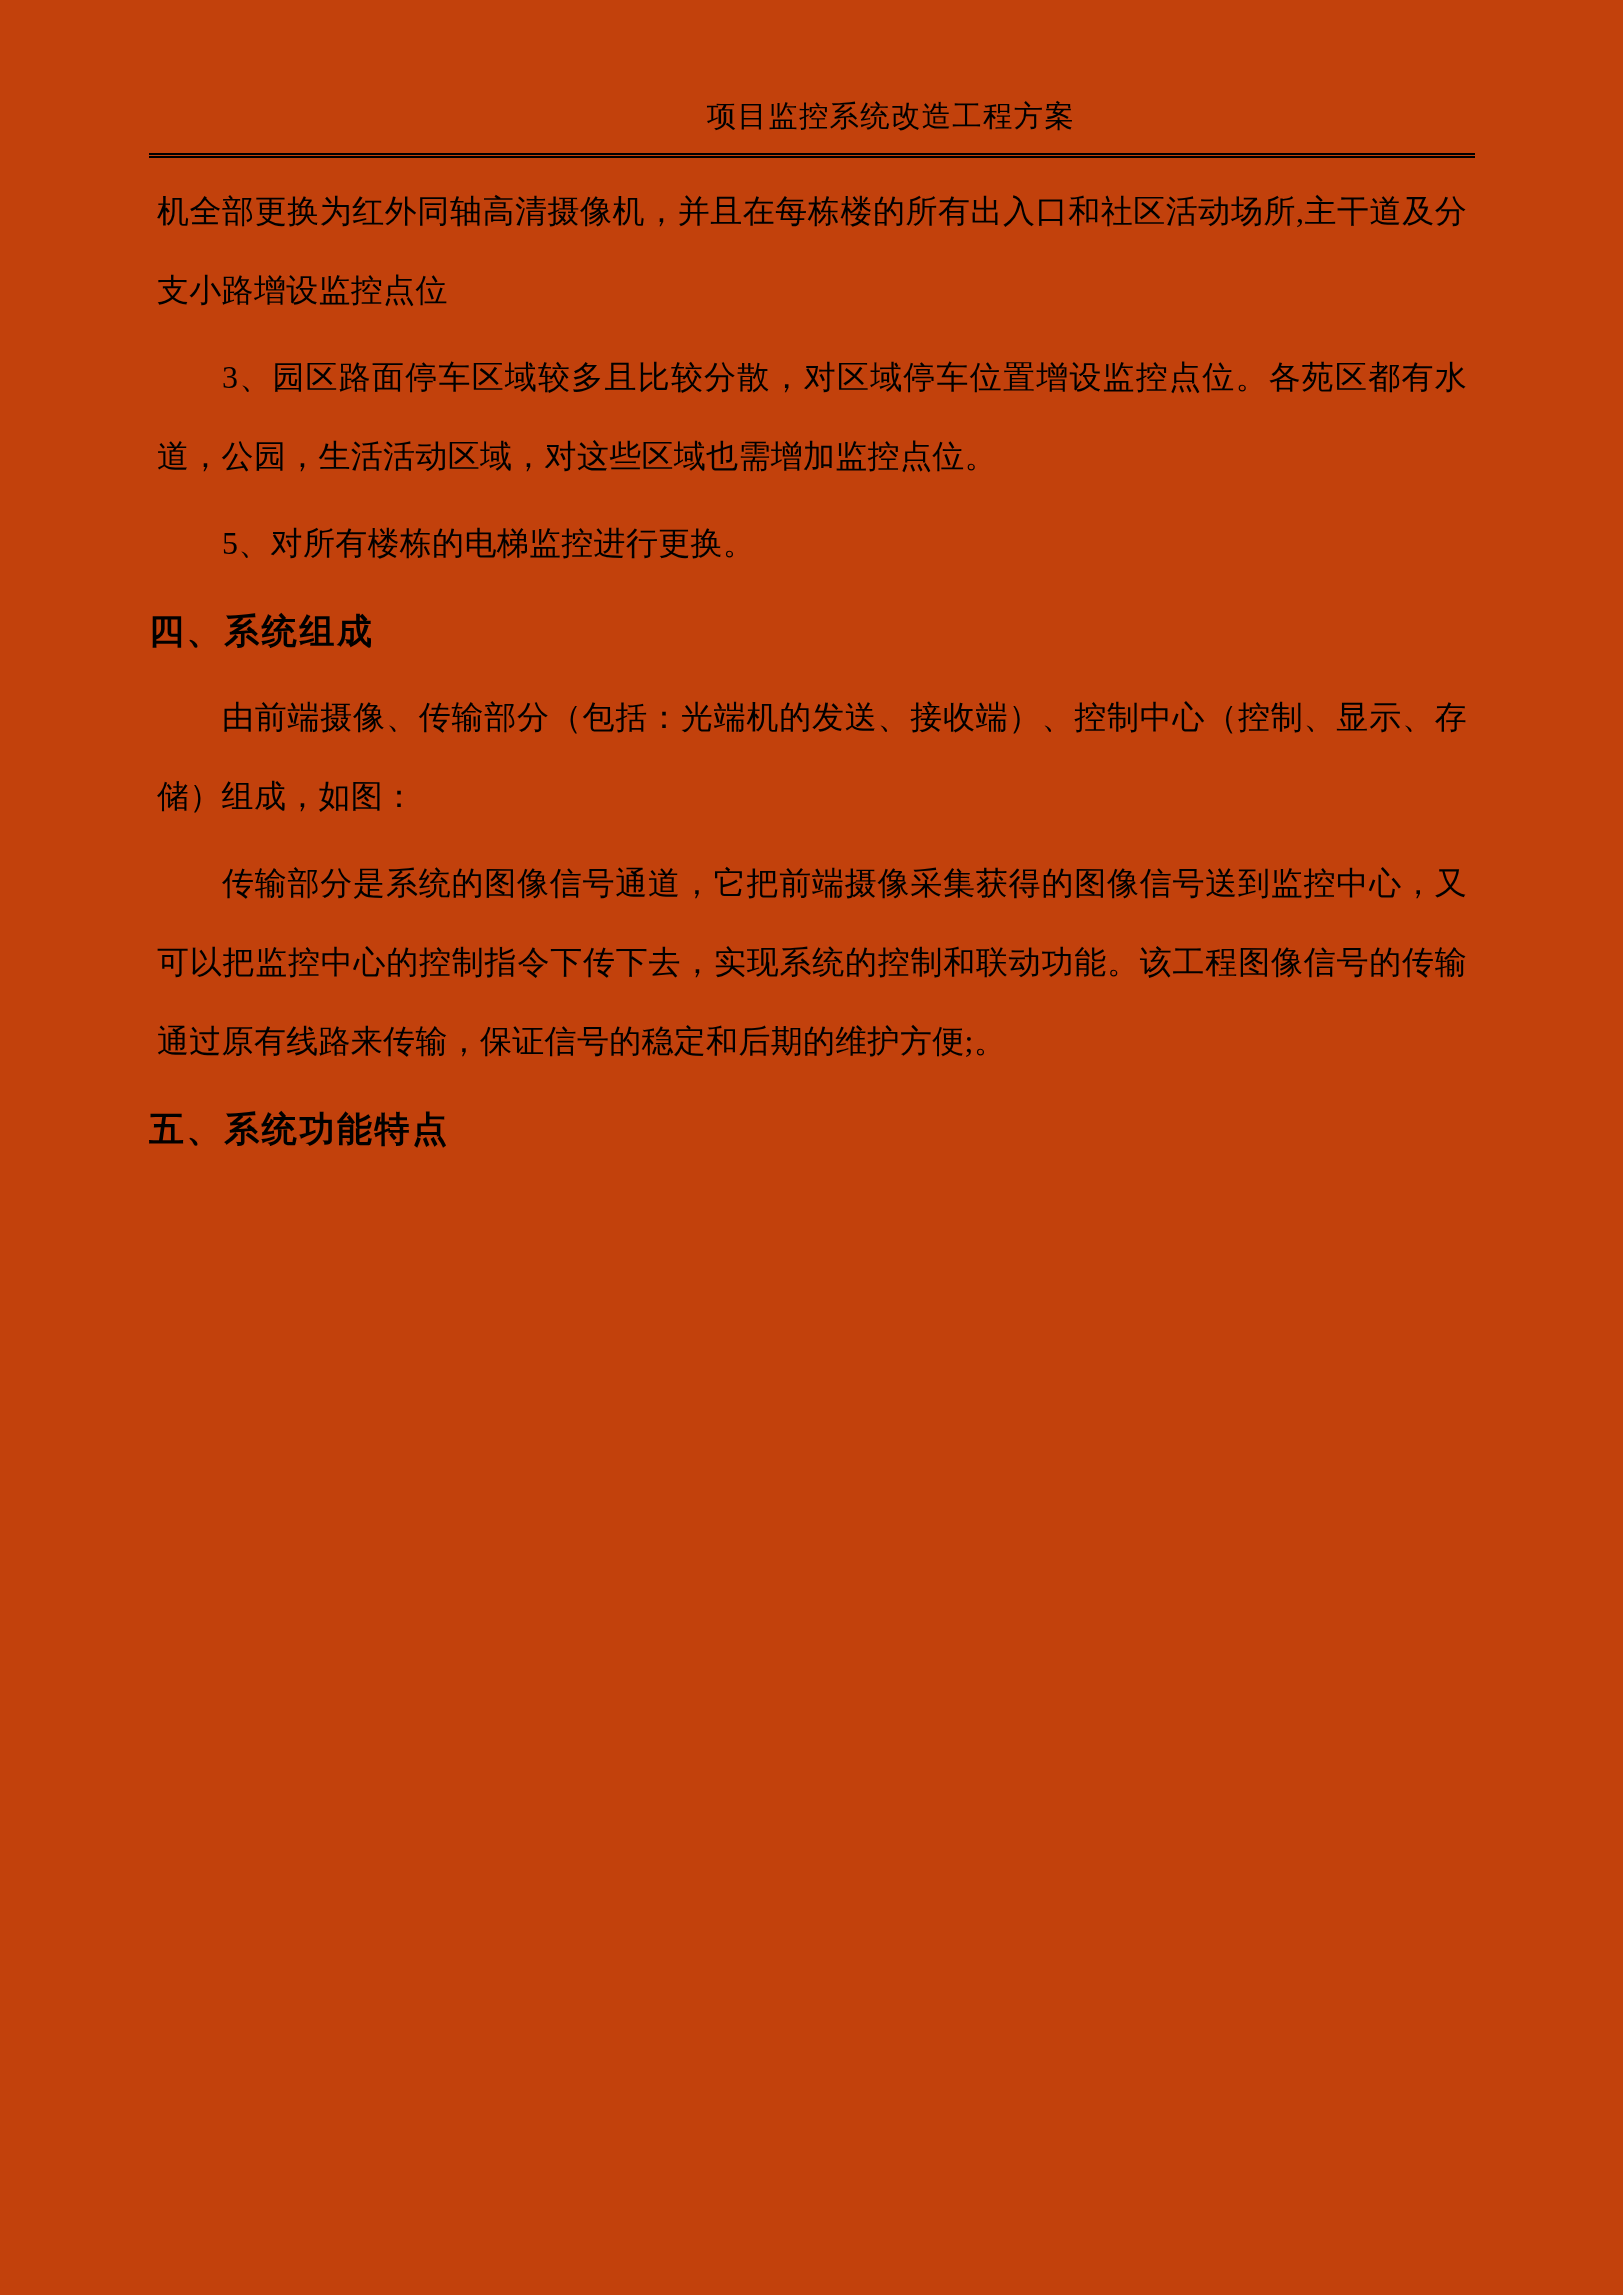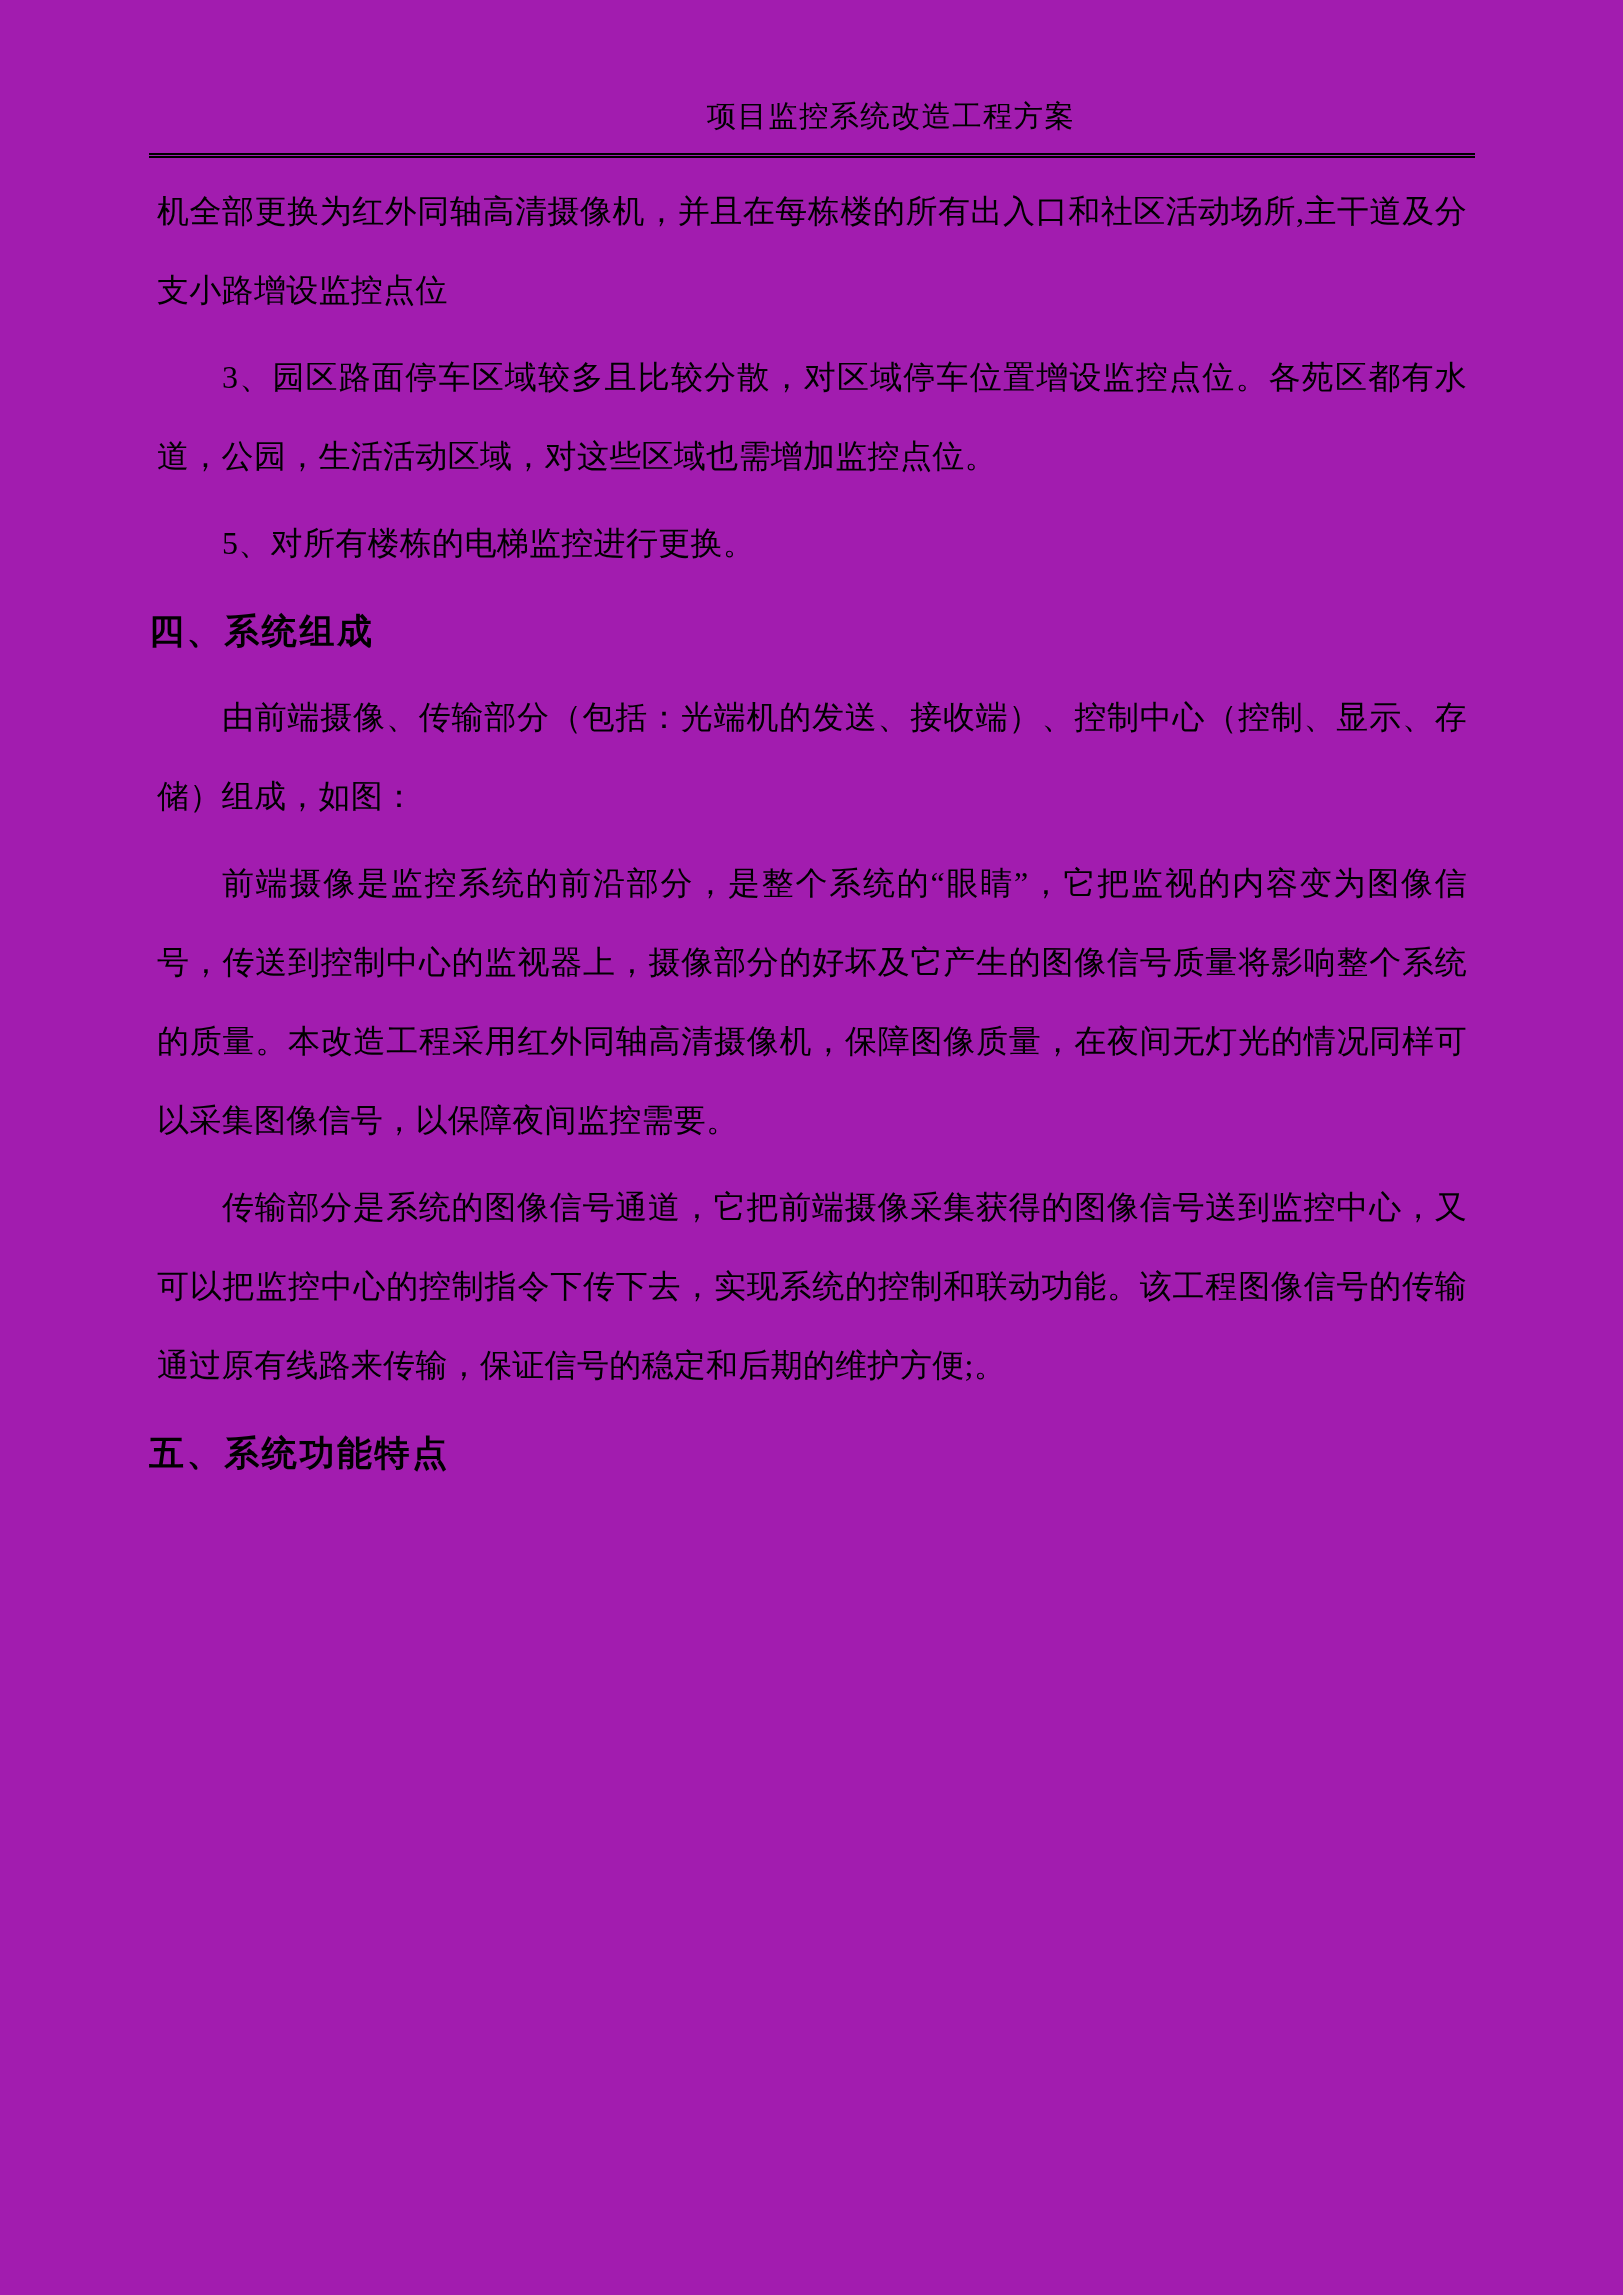--- a/index.html
+++ b/index.html
@@ -4,21 +4,21 @@
 <style>
   html, body {
     margin: 0;
     padding: 0;
     background: #ffffff;
   }
   .page {
     position: relative;
     width: 1623px;
     height: 2295px;
-    background: #a21caf;
+    background: #c2410c;
     color: #000000;
     font-family: "Liberation Serif", "DejaVu Serif", serif;
     overflow: hidden;
   }
   .doc-header {
     position: absolute;
     top: 99px;
     left: 149px;
     width: 1326px;
     text-align: center;
@@ -70,19 +70,18 @@
   <div class="doc-header">
     <span class="doc-header-title">项目监控系统改造工程方案</span>
   </div>
 
   <div class="doc-content">
     <p class="para">机全部更换为红外同轴高清摄像机，并且在每栋楼的所有出入口和社区活动场所,主干道及分支小路增设监控点位</p>
     <p class="para indent">3、园区路面停车区域较多且比较分散，对区域停车位置增设监控点位。各苑区都有水道，公园，生活活动区域，对这些区域也需增加监控点位。</p>
     <p class="para indent">5、对所有楼栋的电梯监控进行更换。</p>
     <h2 class="section-heading">四、系统组成</h2>
     <p class="para indent">由前端摄像、传输部分（包括：光端机的发送、接收端）、控制中心（控制、显示、存储）组成，如图：</p>
-    <p class="para indent">前端摄像是监控系统的前沿部分，是整个系统的“眼睛”，它把监视的内容变为图像信号，传送到控制中心的监视器上，摄像部分的好坏及它产生的图像信号质量将影响整个系统的质量。本改造工程采用红外同轴高清摄像机，保障图像质量，在夜间无灯光的情况同样可以采集图像信号，以保障夜间监控需要。</p>
     <p class="para indent">传输部分是系统的图像信号通道，它把前端摄像采集获得的图像信号送到监控中心，又可以把监控中心的控制指令下传下去，实现系统的控制和联动功能。该工程图像信号的传输通过原有线路来传输，保证信号的稳定和后期的维护方便;。</p>
     <h2 class="section-heading">五、系统功能特点</h2>
   </div>
 
 </div>
 
 
 </body></html>

